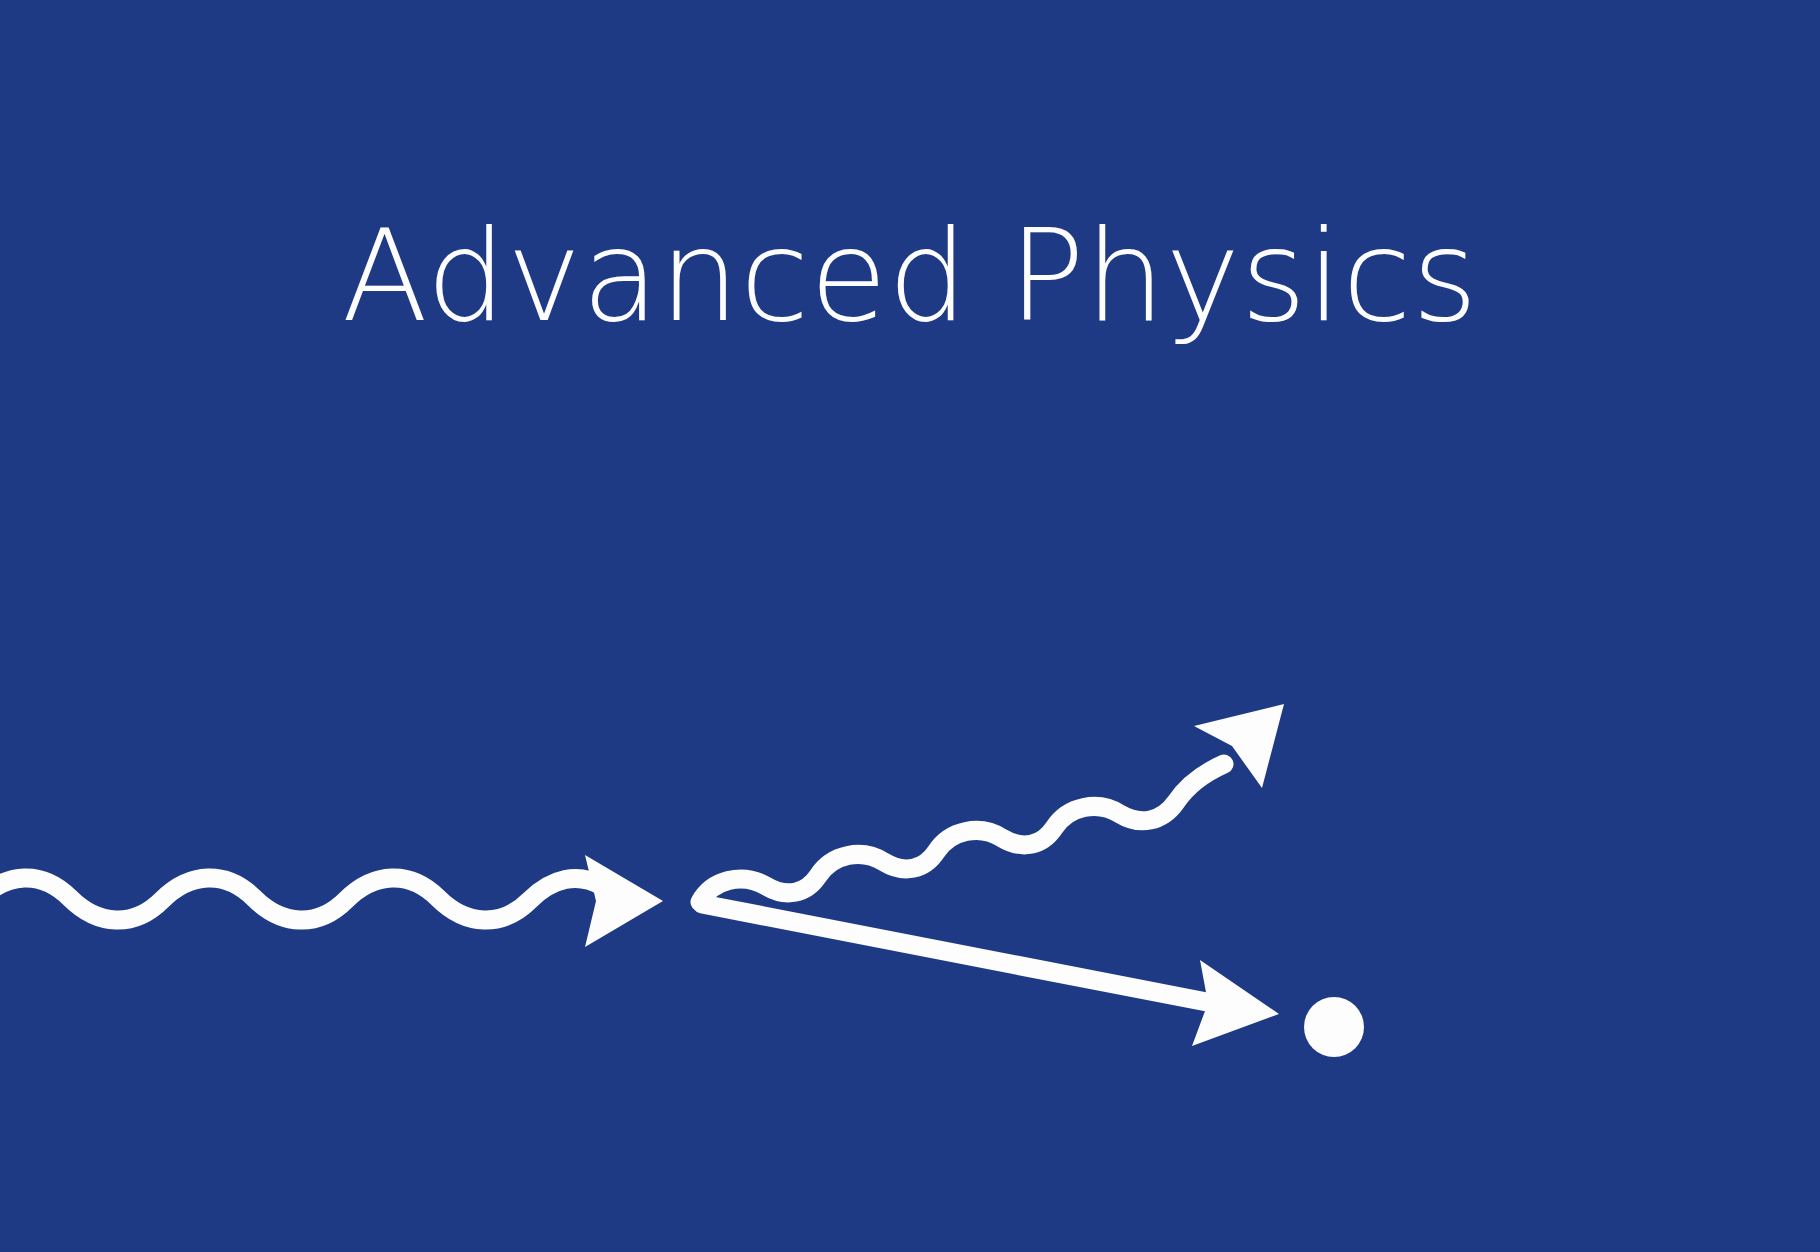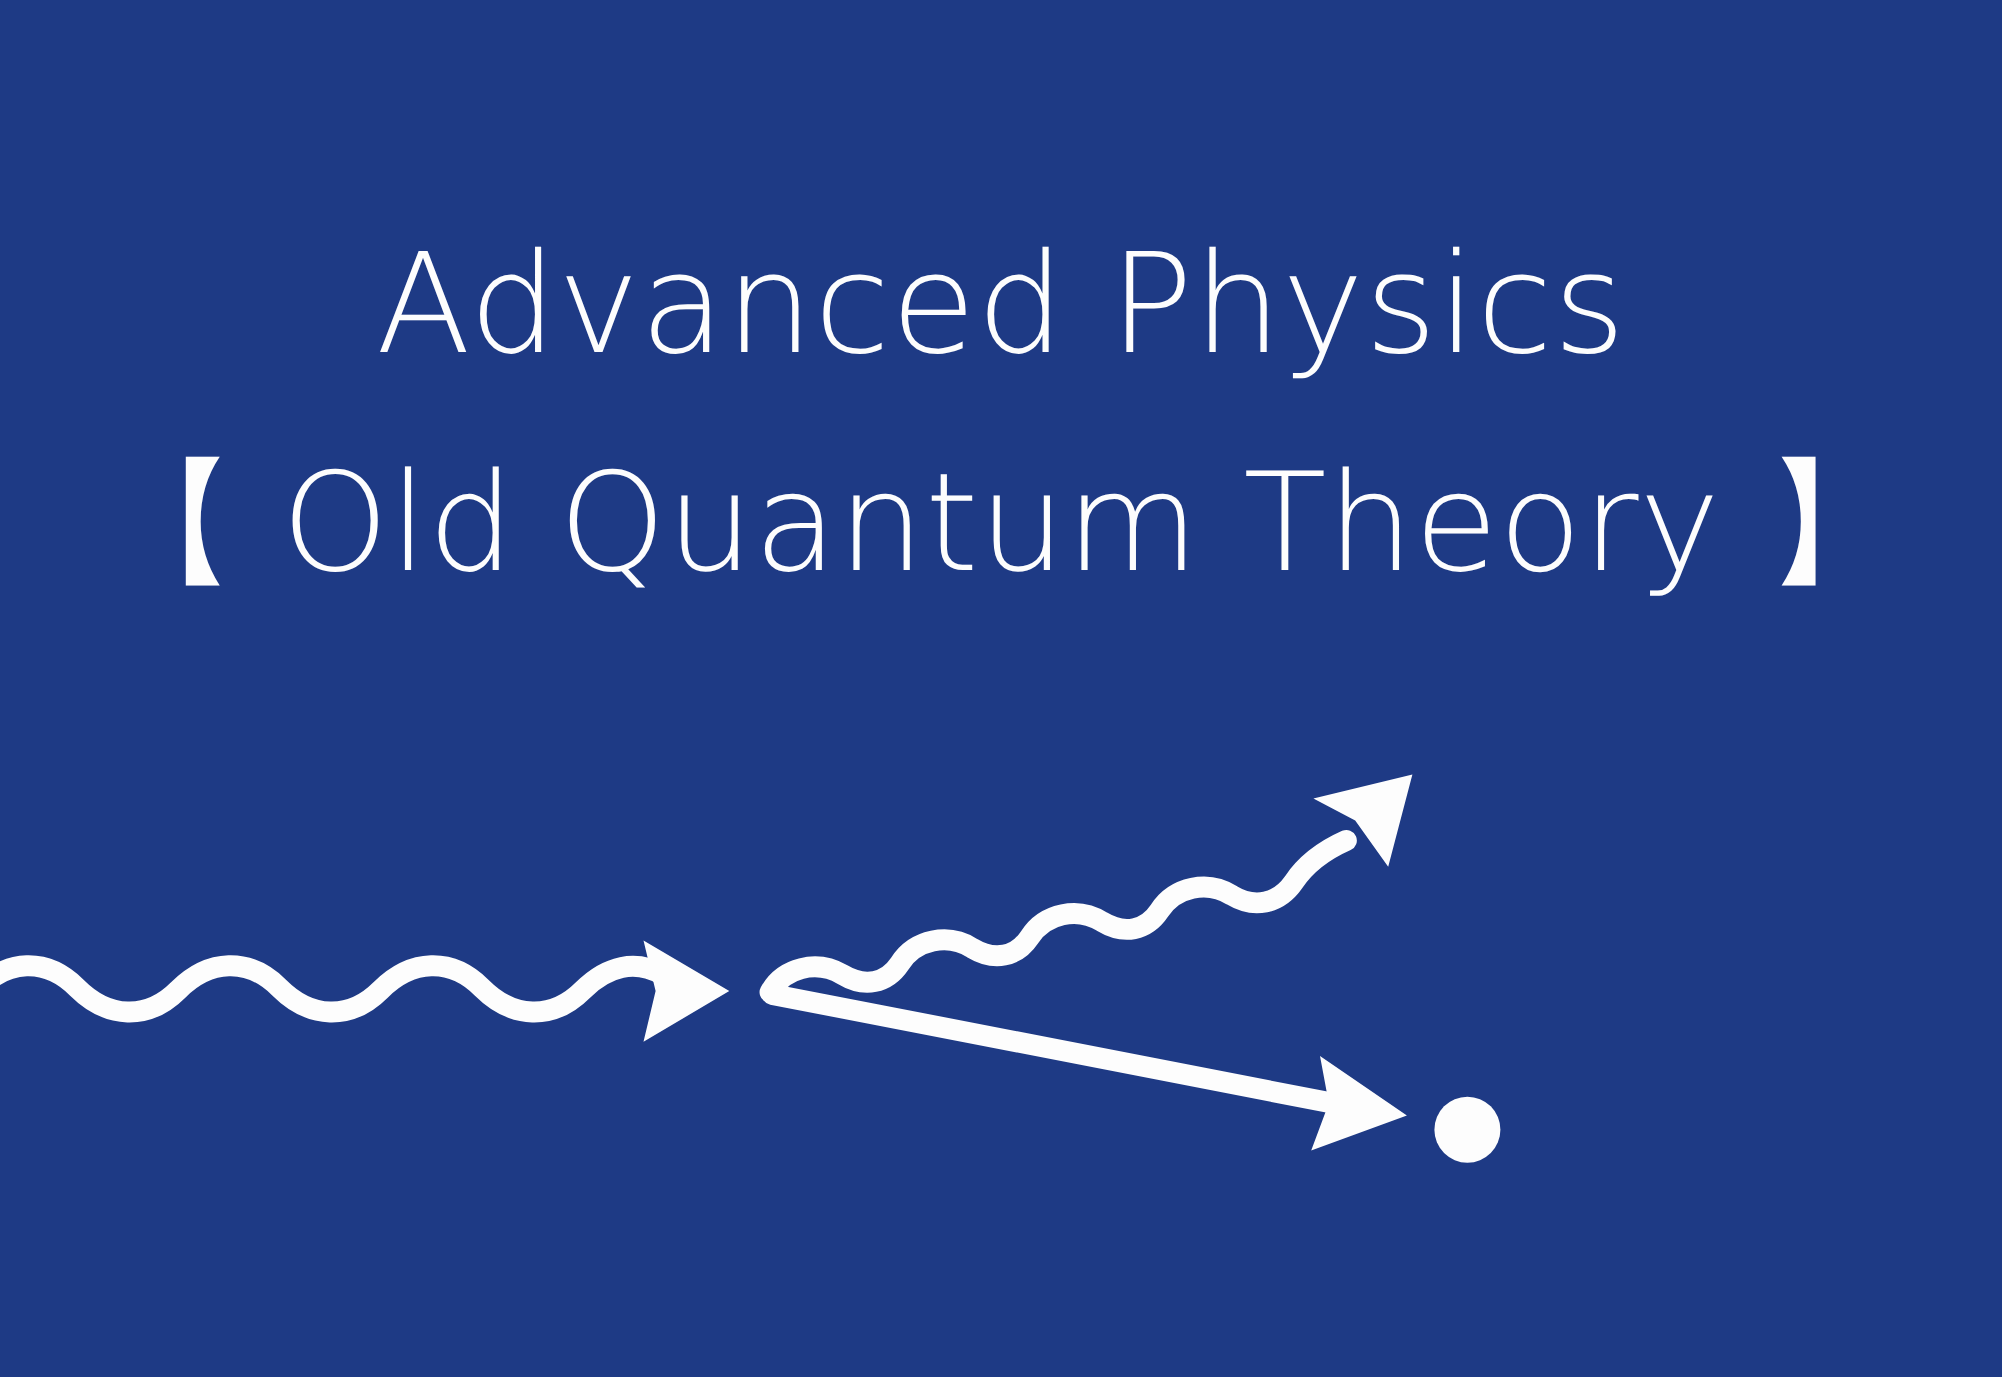--- a/index.html
+++ b/index.html
@@ -104,16 +104,15 @@
     <g>
       <line class="stroke" x1="702" y1="904" x2="1212" y2="1003"></line>
       <polygon class="solid-head" points="1200,960 1279,1014 1192,1046 1208,1003"></polygon>
     </g>
 
     <circle class="electron-dot" cx="1334" cy="1027" r="30"></circle>
   </svg>
 
   <div id="title-block">
     <div class="title-line" id="title-line-1">Advanced Physics</div>
-    <div class="title-line" id="title-line-2">【 Old Quantum Theory 】</div>
   </div>
 
 </div>
 
 </body></html>

